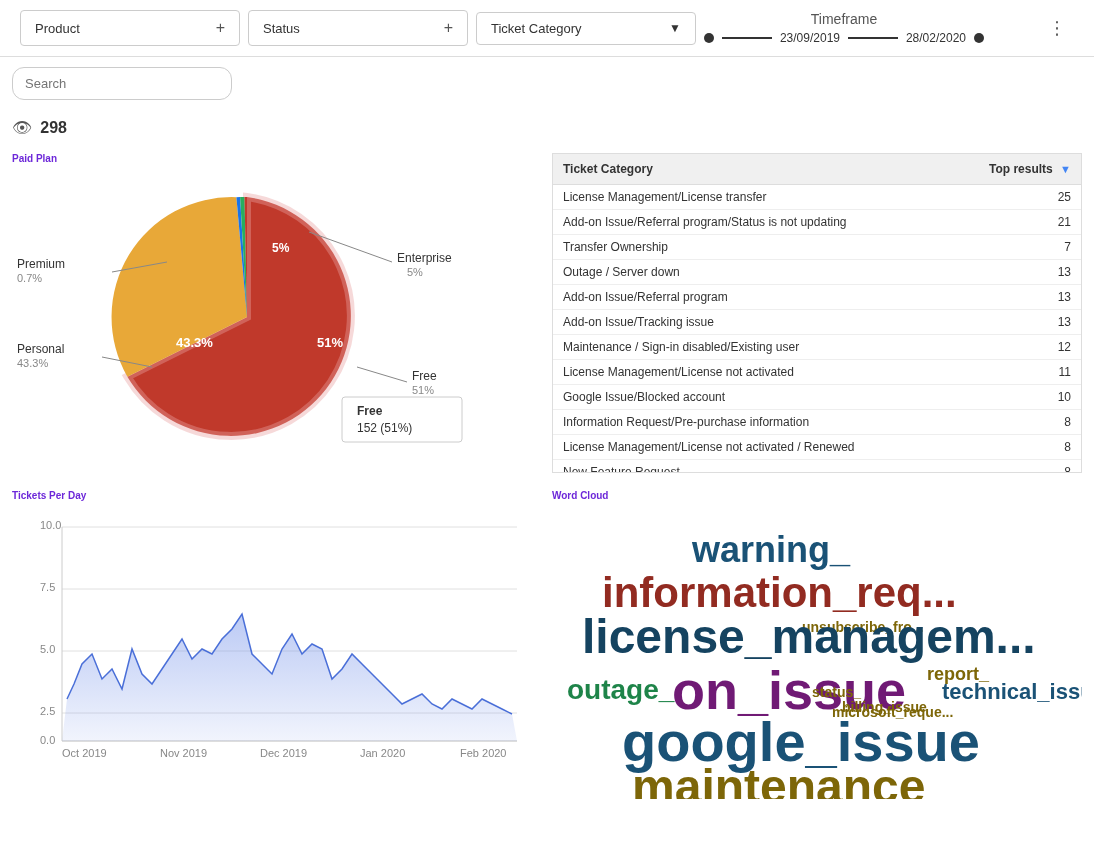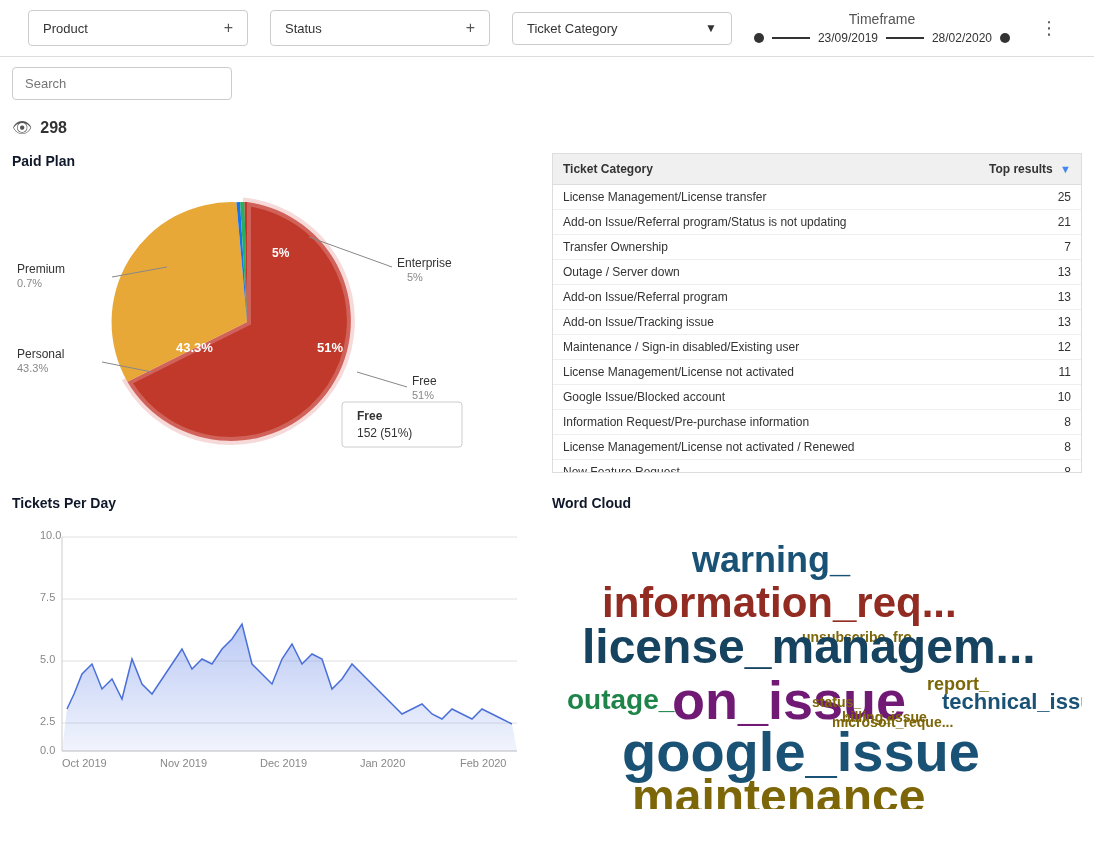--- a/index.html
+++ b/index.html
@@ -1,42 +1,42 @@
 <!DOCTYPE html>
 <html><head>
   <meta charset="utf-8">
   <style>
     * { box-sizing: border-box; margin: 0; padding: 0; }
     body { font-family: Arial, sans-serif; font-size: 13px; background: #fff; color: #333; width: 1094px; min-height: 842px; overflow-x: hidden; }
     
-    .header { display: flex; align-items: center; padding: 10px 28px; border-bottom: 1px solid #ddd; gap: 22px; }
+    .header { display: flex; align-items: center; padding: 10px 20px; border-bottom: 1px solid #ddd; gap: 8px; }
     .filter-btn { display: flex; align-items: center; gap: 6px; padding: 8px 14px; border: 1px solid #ccc; border-radius: 4px; cursor: pointer; background: #fff; font-size: 13px; min-width: 220px; }
     .filter-btn .plus { font-size: 16px; color: #555; margin-left: auto; }
     .filter-dropdown { display: flex; align-items: center; gap: 6px; padding: 8px 14px; border: 1px solid #ccc; border-radius: 4px; cursor: pointer; background: #fff; font-size: 13px; min-width: 220px; }
     .filter-dropdown .chevron { margin-left: auto; font-size: 12px; }
     .timeframe-section { display: flex; flex-direction: column; align-items: center; flex: 1; max-width: 280px; }
     .timeframe-label { font-size: 14px; color: #555; margin-bottom: 4px; }
     .timeframe-range { display: flex; align-items: center; gap: 8px; font-size: 12px; color: #333; width: 100%; justify-content: center; }
     .timeframe-dot { width: 10px; height: 10px; border-radius: 50%; background: #333; }
     .timeframe-line { flex: 1; height: 2px; background: #333; max-width: 100px; }
     .more-btn { margin-left: auto; cursor: pointer; font-size: 18px; color: #555; background: none; border: none; padding: 4px 8px; }
     
     .search-bar { padding: 10px 12px; }
-    .search-input { width: 220px; padding: 8px 12px; border: 1px solid #ccc; border-radius: 4px; font-size: 13px; }
+    .search-input { width: 220px; padding: 8px 12px; border: 1px solid #ccc; border-radius: 12px; font-size: 13px; }
     
     .count-row { display: flex; align-items: center; gap: 8px; padding: 8px 12px; }
     .eye-icon { font-size: 16px; color: #555; }
     .count-val { font-size: 16px; font-weight: bold; }
     
     .main-content { display: flex; padding: 8px 12px; gap: 20px; }
     
     .left-panel { flex: 0 0 520px; }
     .right-panel { flex: 1; }
     
-    .section-title { font-size: 14px; font-weight: bold; margin-bottom: 8px; color: #0f172a; }
+    .section-title { font-size: 10px; font-weight: bold; margin-bottom: 8px; color: #6d28d9; }
     
     
     .pie-container { position: relative; width: 480px; height: 310px; }
     
     
     .ticket-table { width: 100%; border-collapse: collapse; font-size: 12px; }
     .ticket-table th { background: #f0f0f0; padding: 8px 10px; text-align: left; border-bottom: 1px solid #ddd; }
     .ticket-table th:last-child { text-align: right; }
     .ticket-table td { padding: 5px 10px; border-bottom: 1px solid #eee; }
     .ticket-table td:last-child { text-align: right; }

